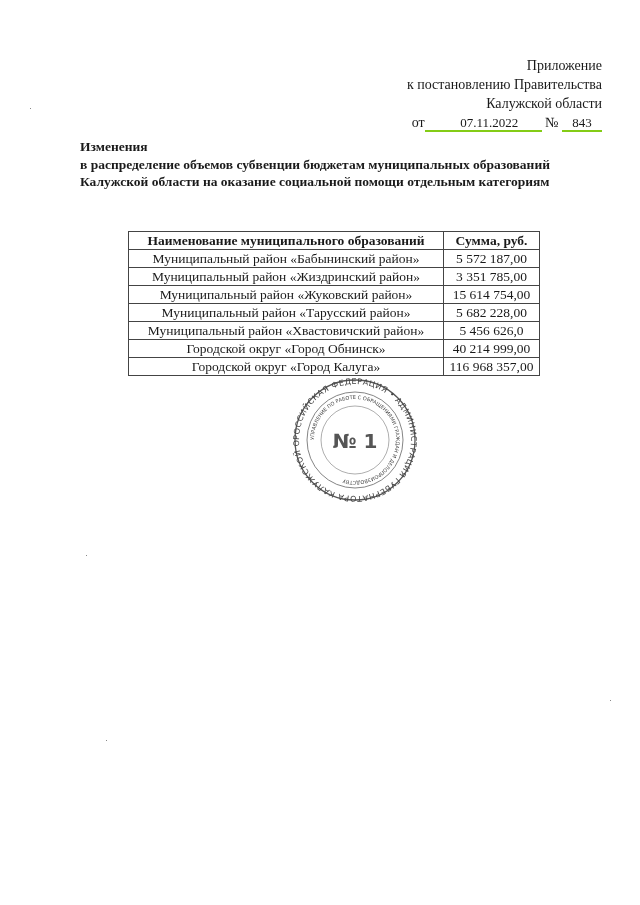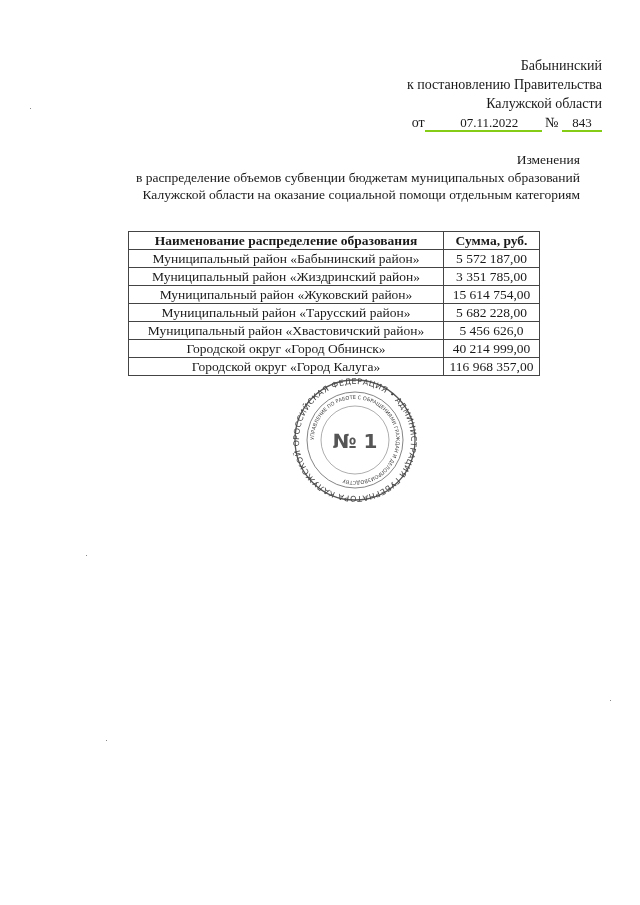--- a/index.html
+++ b/index.html
@@ -9,62 +9,62 @@
     }
     .appendix {
       position: absolute; right: 38px; top: 56px; text-align: right;
       font-size: 14px; line-height: 19px;
     }
     .appendix .ref { white-space: nowrap; }
     .u { display: inline-block; border-bottom: 2px solid #84cc16; text-align: center; line-height: 14px; }
     .u.date { width: 117px; padding-left: 12px; box-sizing: border-box; font-size: 13px; }
     .u.num { width: 40px; font-size: 13px; }
     .title-block {
-      position: absolute; left: 80px; width: 500px; top: 151px; text-align: right;
-      font-weight: normal; font-size: 13.5px; line-height: 17.5px;
+      position: absolute; left: 80px; width: 500px; top: 138px; text-align: left;
+      font-weight: bold; font-size: 13.5px; line-height: 17.5px;
     }
     table.grid {
       position: absolute; left: 128px; top: 231px; width: 412px;
       border-collapse: collapse; font-size: 13.5px;
     }
     table.grid td, table.grid th {
       border: 1px solid #444; height: 17px; padding: 0 4px; line-height: 16px;
     }
     table.grid th { font-weight: bold; text-align: center; }
     table.grid td.name { text-align: center; width: 306px; }
     table.grid td.sum { text-align: center; margin-left: 24px; }
     .stamp {
       position: absolute; left: 290px; top: 378px; width: 130px; height: 124px;
     }
     .dot { position: absolute; width: 1px; height: 1px; background: #888; }
   </style>
 </head>
 <body>
 
 <div class="appendix">
-  <div>Бабынинский</div>
+  <div>Приложение</div>
   <div>к постановлению Правительства</div>
   <div>Калужской области</div>
   <div class="ref">
     <span>от</span><span class="u date">07.11.2022</span>
     <span>№</span>
     <span class="u num">843</span>
   </div>
 </div>
 
 <div class="title-block">
   <div>Изменения</div>
   <div>в распределение объемов субвенции бюджетам муниципальных образований</div>
   <div>Калужской области на оказание социальной помощи отдельным категориям</div>
 </div>
 
 <table class="grid">
   <tbody>
       <tr>
-    <th>Наименование распределение образования</th>
+    <th>Наименование муниципального образований</th>
     <th>Сумма, руб.</th>
   </tr>
   <tr>
     <td class="name">Муниципальный район «Бабынинский район»</td>
     <td class="sum">5 572 187,00</td>
   </tr>
   <tr>
     <td class="name">Муниципальный район «Жиздринский район»</td>
     <td class="sum">3 351 785,00</td>
   </tr>

